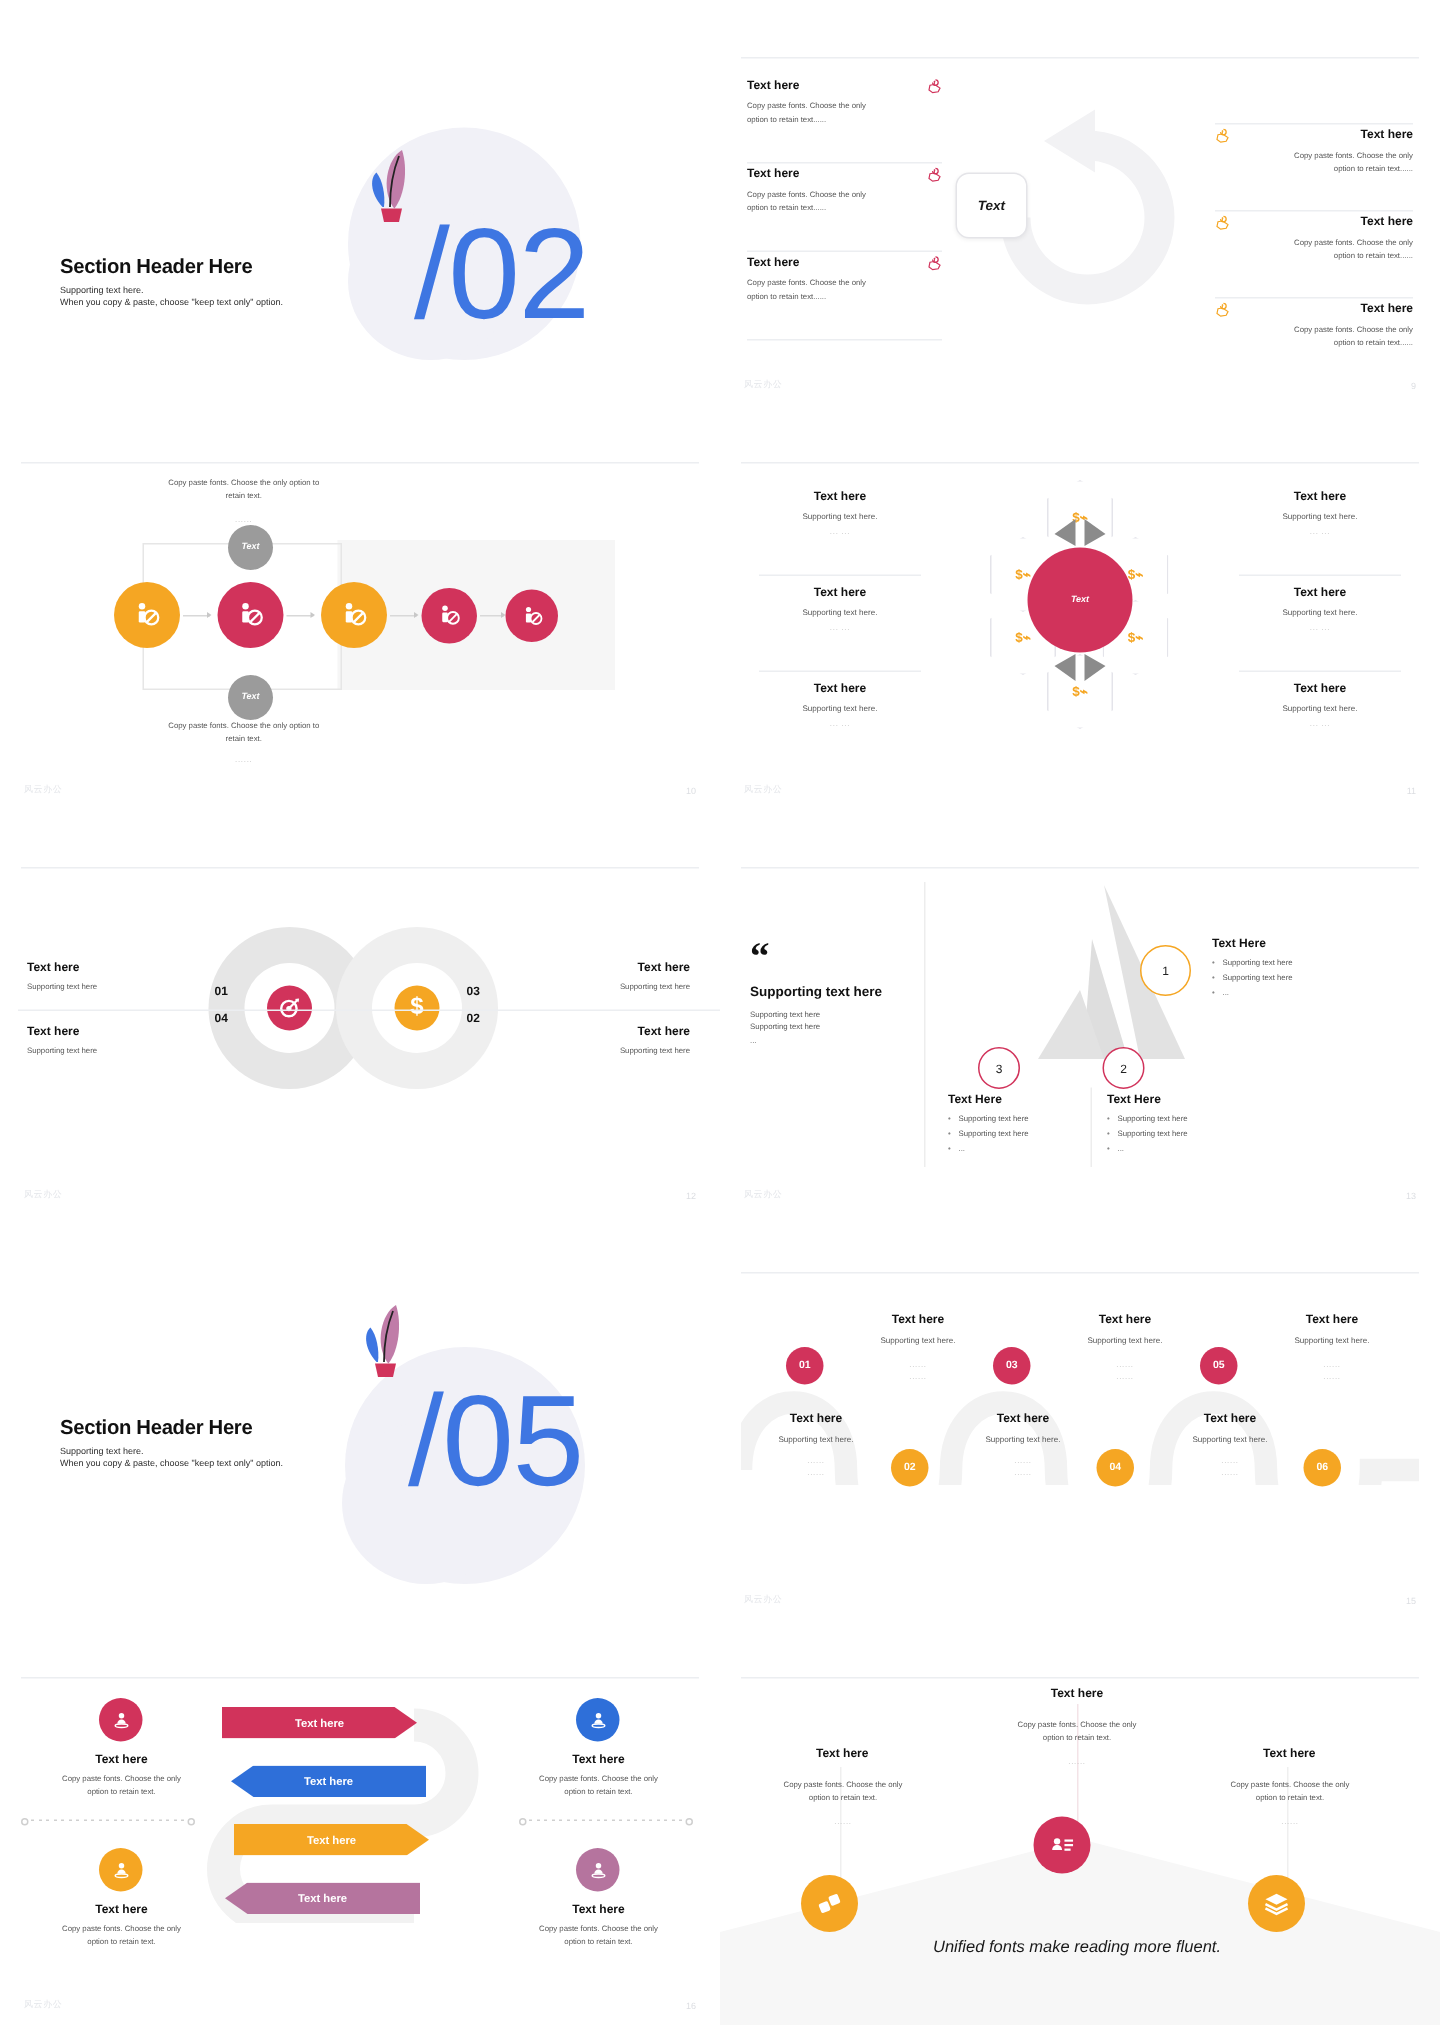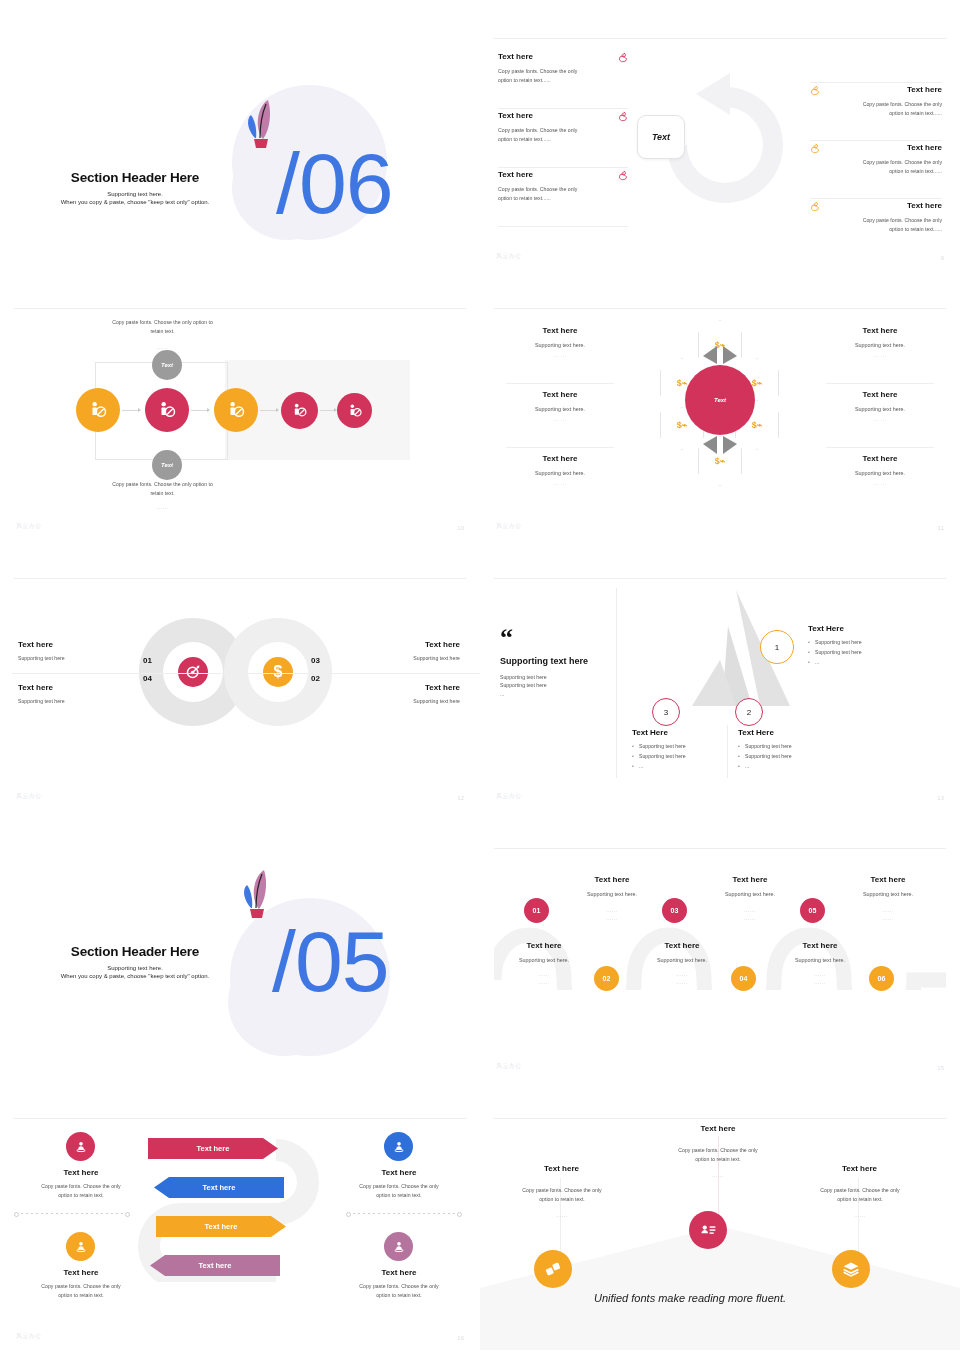--- a/index.html
+++ b/index.html
@@ -34,21 +34,21 @@
   }
 
   
   .blob {
     position: absolute;
     background: #f1f1f7;
   }
   .blob-a { border-radius: 50%; }
   .sec-head {
     position: absolute;
-    text-align: center;
+    text-align: left;
   }
   .sec-title {
     font-size: 13.5px; font-weight: bold; color: #111; letter-spacing: -.2px;
     white-space: nowrap;
   }
   .sec-sub1 { font-size: 6px; color: #2b2b2b; margin-top: 6px; }
   .sec-sub2 { font-size: 6px; color: #2b2b2b; margin-top: 2px; white-space: nowrap; }
   .bignum {
     position: absolute;
     font-family: "Liberation Sans", sans-serif;
@@ -158,21 +158,21 @@
 
 <div class="slide" style="left:0;top:30px;width:480px;height:240px;">
   <div class="blob blob-a" style="left:232px;top:55px;width:155px;height:155px;"></div>
   <div class="blob blob-a" style="left:232px;top:105px;width:110px;height:105px;"></div>
   <svg style="position:absolute;left:242px;top:68px;width:34px;height:54px;" viewBox="0 0 34 54">
     <path d="M13 40 C4 30 5 20 9 17 C13 22 15 32 14 40 Z" fill="#3e76e2"></path>
     <path d="M20 40 C12 28 16 8 26 2 C30 14 28 32 21 41 Z" fill="#c07ca8"></path>
     <path d="M24 6 C20 16 18 28 18 40" stroke="#222" stroke-width="1.2" fill="none"></path>
     <path d="M12 41 L26 41 L24 50 L14 50 Z" fill="#d1335b"></path>
   </svg>
-  <div class="bignum" style="left:276px;top:110px;">/06</div>
+  <div class="bignum" style="left:276px;top:110px;">/02</div>
   <div class="sec-head" style="left:40px;top:140px;width:190px;">
     <div class="sec-title">Section Header Here</div>
     <div class="sec-sub1">Supporting text here.</div>
     <div class="sec-sub2">When you copy &amp; paste, choose "keep text only" option.</div>
   </div>
 </div>
 
 <div class="slide" style="left:480px;top:30px;width:480px;height:240px;">
   <div class="slide-rule"></div>
 
@@ -768,16 +768,16 @@
         </svg>
   </div>
   <div class="circ c-orange" style="left:352px;top:140px;width:38px;height:38px;">
     <svg width="18" height="18" viewBox="0 0 22 22">
           <path d="M11 3 L20 7.5 L11 12 L2 7.5 Z" fill="#fff"></path>
           <path d="M2 11.5 L11 16 L20 11.5" fill="none" stroke="#fff" stroke-width="2"></path>
           <path d="M2 15 L11 19.5 L20 15" fill="none" stroke="#fff" stroke-width="2"></path>
         </svg>
   </div>
 
-  <div class="fluent" style="left:114px;top:182px;">Unified fonts make reading more fluent.</div>
+  <div class="fluent" style="left:142px;top:182px;">Unified fonts make reading more fluent.</div>
 </div>
 
 </div>
 
 </body></html>

